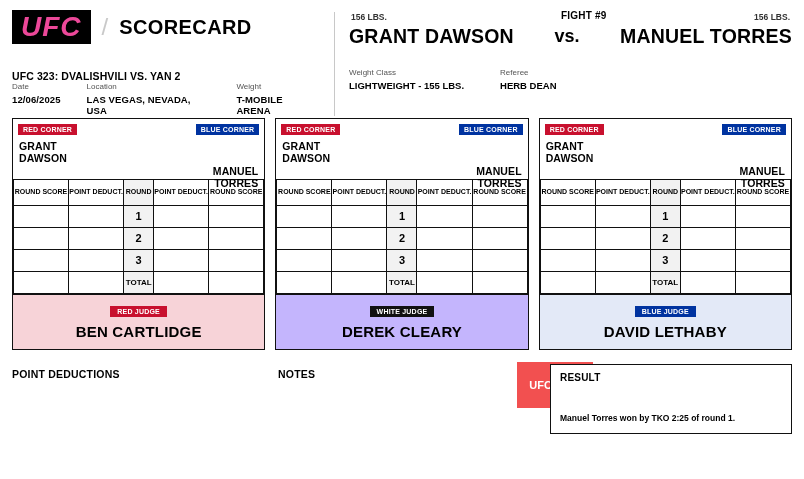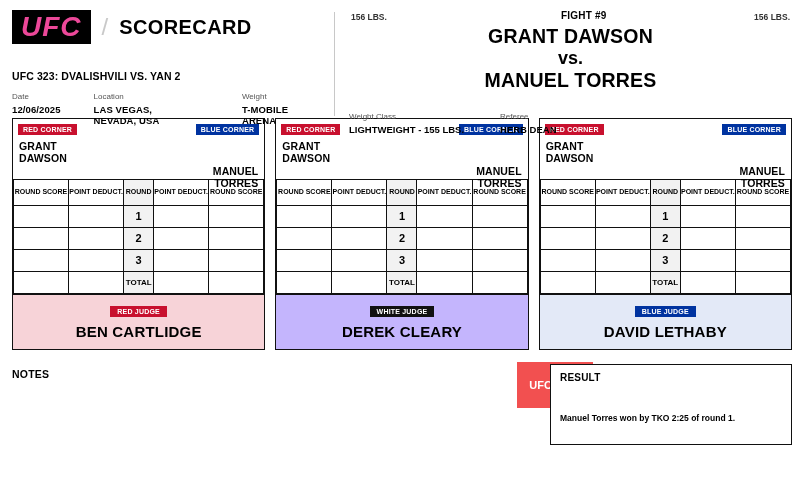--- a/index.html
+++ b/index.html
@@ -55,22 +55,20 @@
     letter-spacing: 0.4px;
   }
   .event-title {
     font-size: 10.5px;
     font-weight: bold;
     margin-top: 26px;
     letter-spacing: 0.1px;
   }
   .meta-row {
     display: flex;
-    margin-top: 10px;
-    gap: 7px;
   }
   .meta-col { margin-right: 26px; }
   .meta-col.loc { margin-right: 40px; }
   .meta-label {
     font-size: 8px;
     color: #555;
     font-weight: normal;
     margin-bottom: 3px;
   }
   .meta-value {
@@ -97,21 +95,20 @@
     font-size: 8.5px;
     font-weight: bold;
     color: #333;
     padding: 2px 2px 0 2px;
   }
   .fighters {
     display: flex;
     align-items: center;
     justify-content: space-between;
     margin-top: 3px;
-    flex-direction: column;
   }
   .fighter-name {
     font-size: 19.5px;
     font-weight: bold;
     letter-spacing: 0.2px;
   }
   .vs-word {
     font-size: 18px;
     font-weight: bold;
   }
@@ -266,21 +263,21 @@
     top: 12px;
     margin-left: 40px;
   }
   .result-box {
     position: absolute;
     left: 550px;
     top: 14px;
     width: 242px;
     border: 1.5px solid #111;
     background: #fff;
-    padding: 7px 9px 20px 9px;
+    padding: 7px 9px 9px 9px;
     min-height: 62px;
   }
   .result-title {
     font-size: 10px;
     font-weight: bold;
     letter-spacing: 0.2px;
   }
   .result-text {
     font-size: 8.5px;
     margin-top: 30px;
@@ -542,20 +539,23 @@
         </tbody>
       </table>
       <div class="judge-zone">
         <div class="judge-badge-row"><span class="judge-badge jb-blue">BLUE JUDGE</span></div>
         <div class="judge-name">DAVID LETHABY</div>
       </div>
     </div>
   </div>
 
 <div class="footer">
+  <div class="foot-col1">
+    <div class="foot-label">POINT DEDUCTIONS</div>
+  </div>
   <div class="foot-col2">
     <div class="foot-label">NOTES</div>
   </div>
   <div class="ufc-com">UFC.COM</div>
   <div class="result-box">
     <div class="result-title">RESULT</div>
     <div class="result-text">Manuel Torres won by TKO 2:25 of round 1.</div>
   </div>
 </div>
 

